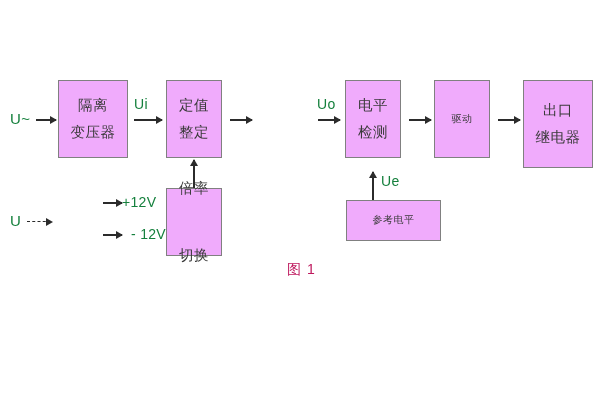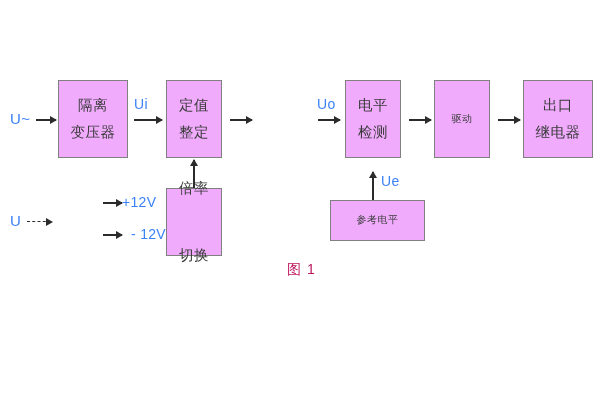--- a/index.html
+++ b/index.html
@@ -31,21 +31,21 @@
   .blk .ln {
     display: block;
     white-space: nowrap;
     letter-spacing: 0.5px;
   }
   .blk .ln + .ln { margin-top: 11px; }
   .blk.single { font-size: 10px; }
 
   .lbl {
     position: absolute;
-    color: #3b82f6;
+    color: #15803d;
     font-size: 14px;
     white-space: nowrap;
     letter-spacing: 0.3px;
   }
   .lbl.big { font-size: 15px; }
 
   
   .arr-h {
     position: absolute;
     height: 1.6px;
@@ -127,21 +127,21 @@
   </div>
 
   <div class="arr-h" style="left:409px; top:119px; width:22px;"></div>
 
   <div class="blk single" style="left:434px; top:80px; width:56px; height:78px;">
     <span class="ln">驱动</span>
   </div>
 
   <div class="arr-h" style="left:498px; top:119px; width:22px;"></div>
 
-  <div class="blk" style="left:523px; top:80px; width:70px; height:78px;">
+  <div class="blk" style="left:523px; top:80px; width:70px; height:88px;">
     <span class="ln">出口</span>
     <span class="ln">继电器</span>
   </div>
 
   <div class="lbl big" style="left:10px; top:212px;">U</div>
   <div class="arr-h dashed" style="left:27px; top:221px; width:24px;"></div>
 
 
   <div class="arr-h" style="left:103px; top:202px; width:19px;"></div>
   <div class="lbl" style="left:122px; top:194px;">+12V</div>
@@ -149,21 +149,21 @@
   <div class="arr-h" style="left:103px; top:234px; width:19px;"></div>
   <div class="lbl" style="left:123px; top:226px;margin-left:8px;">- 12V</div>
 
   <div class="blk" style="left:166px; top:188px; width:56px; height:68px;gap:41px;">
     <span class="ln">倍率</span>
     <span class="ln">切换</span>
   </div>
 
   <div class="arr-v" style="left:193px; top:160px; height:28px;"></div>
 
-  <div class="blk single" style="left:330px; top:200px; width:95px; height:41px;">
+  <div class="blk single" style="left:346px; top:200px; width:95px; height:41px;">
     <span class="ln">参考电平</span>
   </div>
 
   <div class="arr-v" style="left:372px; top:172px; height:28px;"></div>
   <div class="lbl" style="left:381px; top:173px;">Ue</div>
 
   <div class="caption" style="left:287px; top:261px;">图 1</div>
 
 </div>
 

